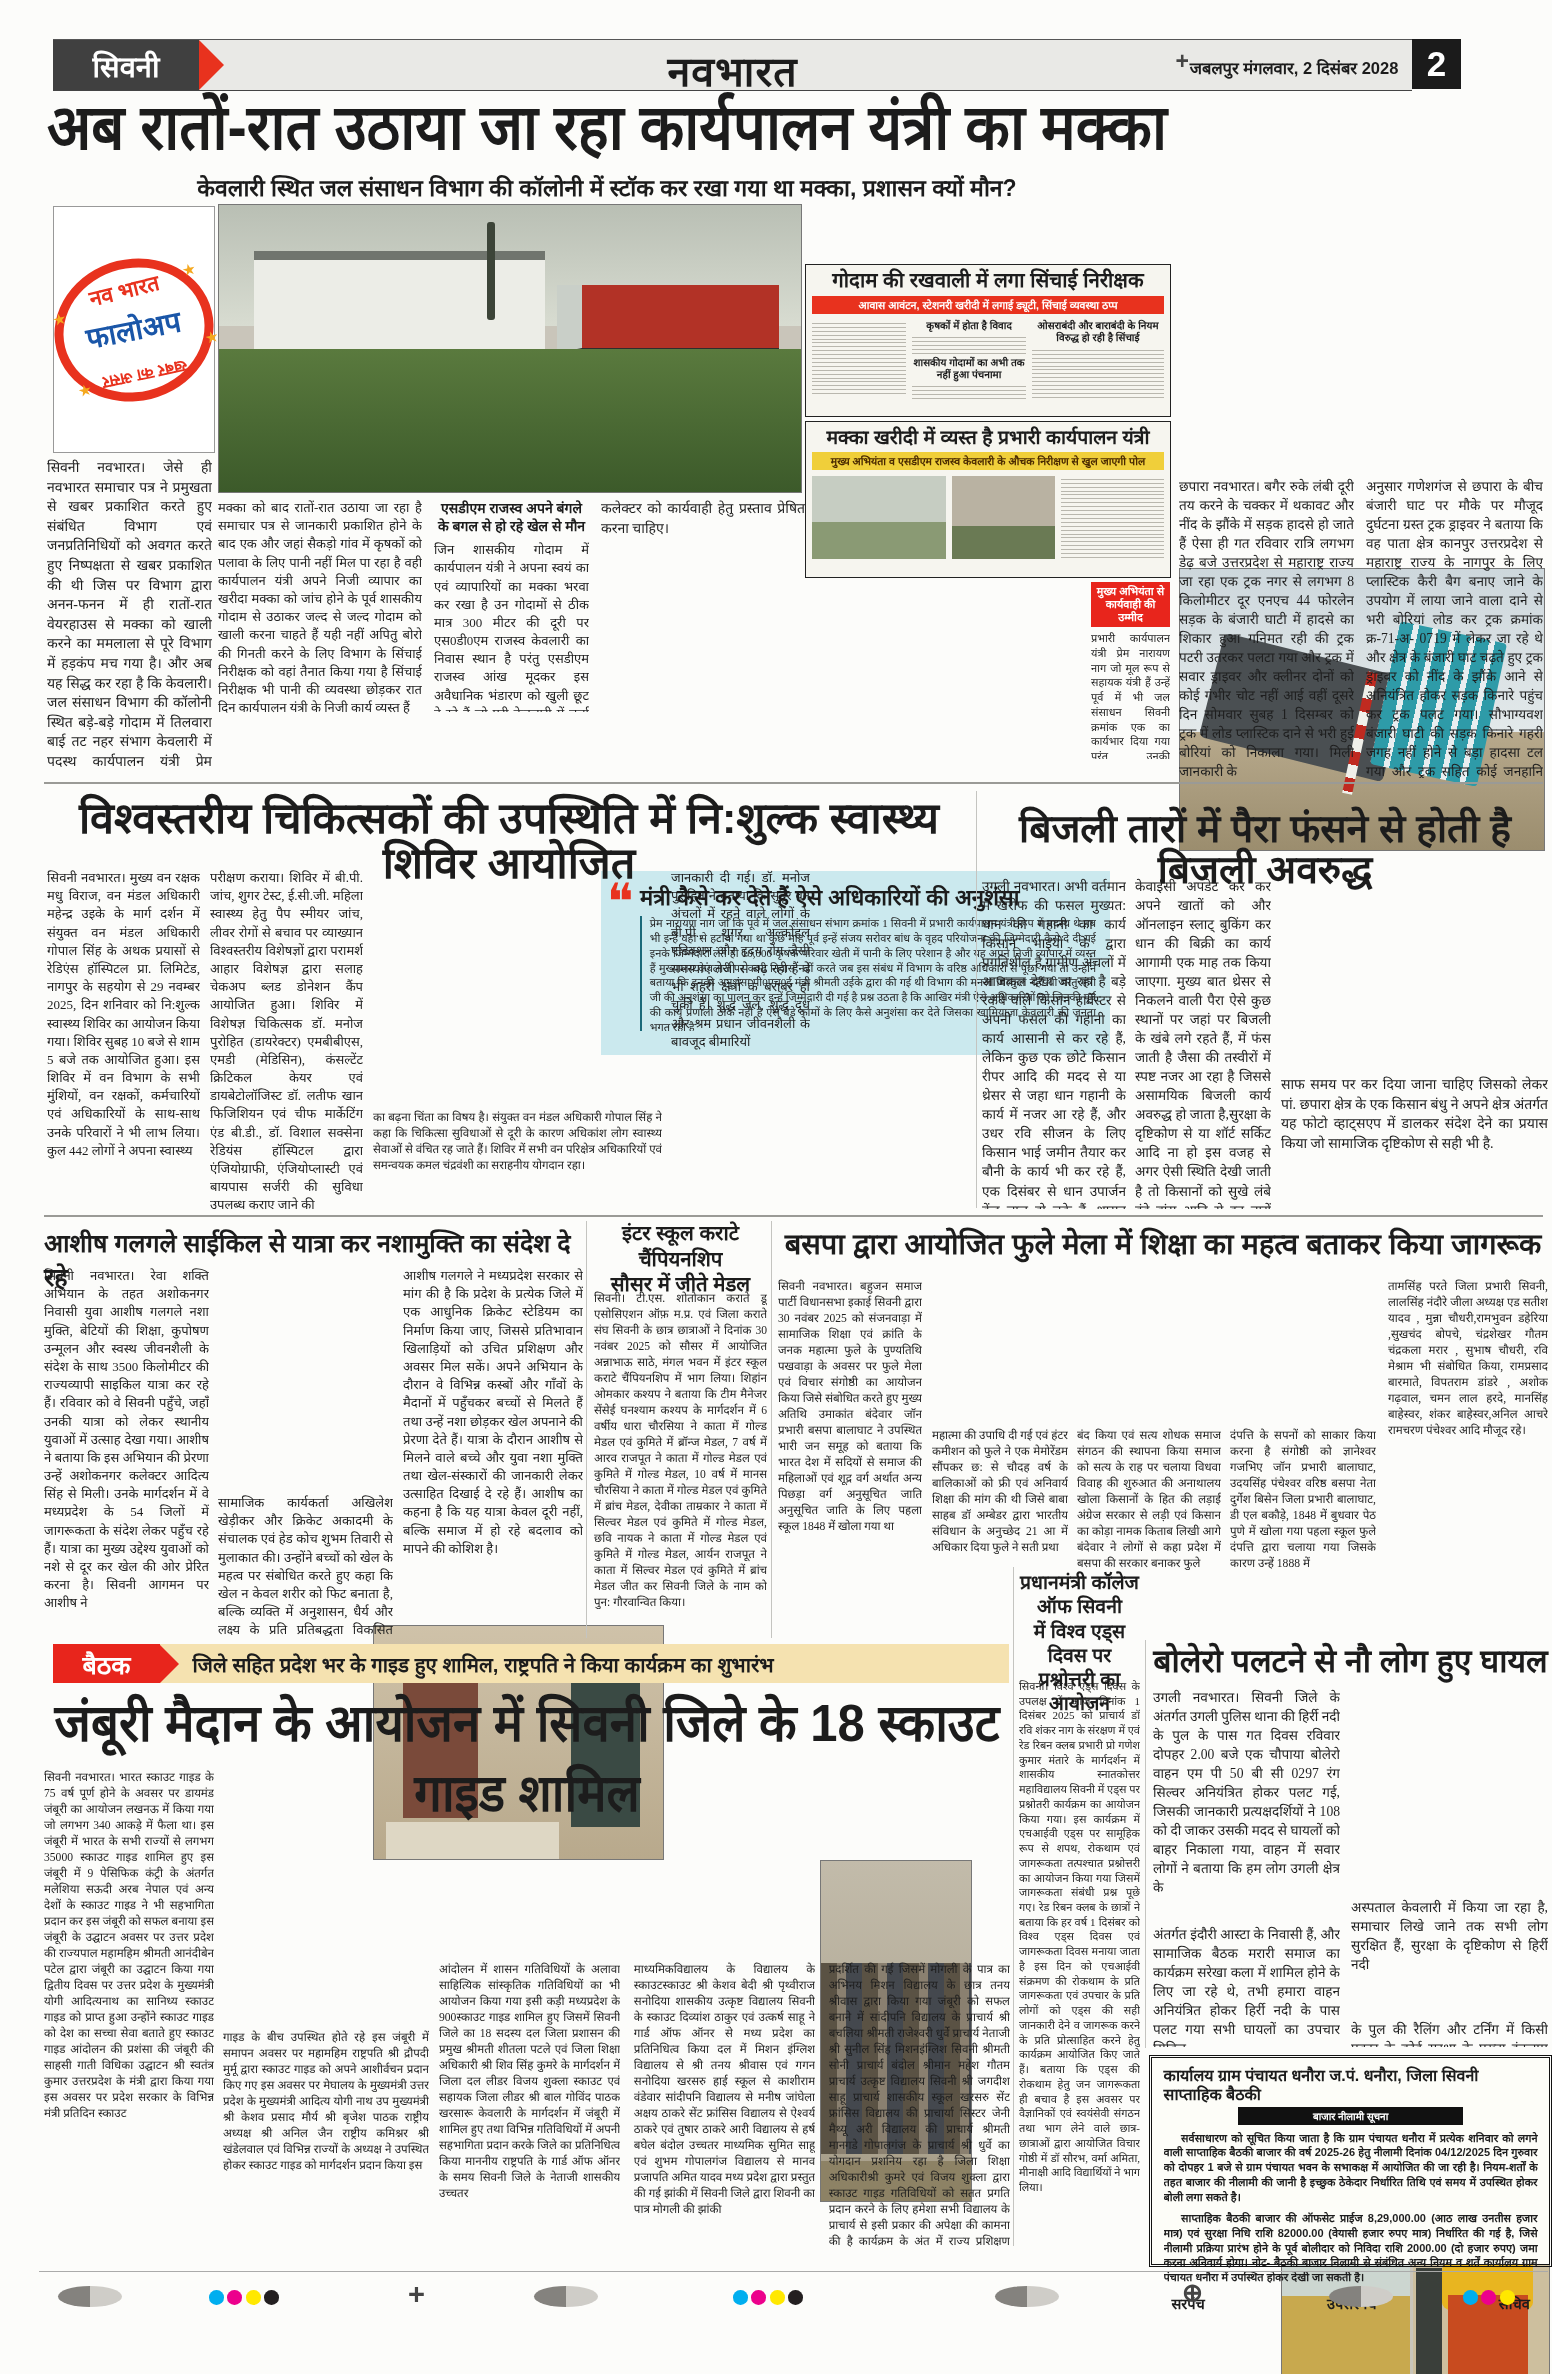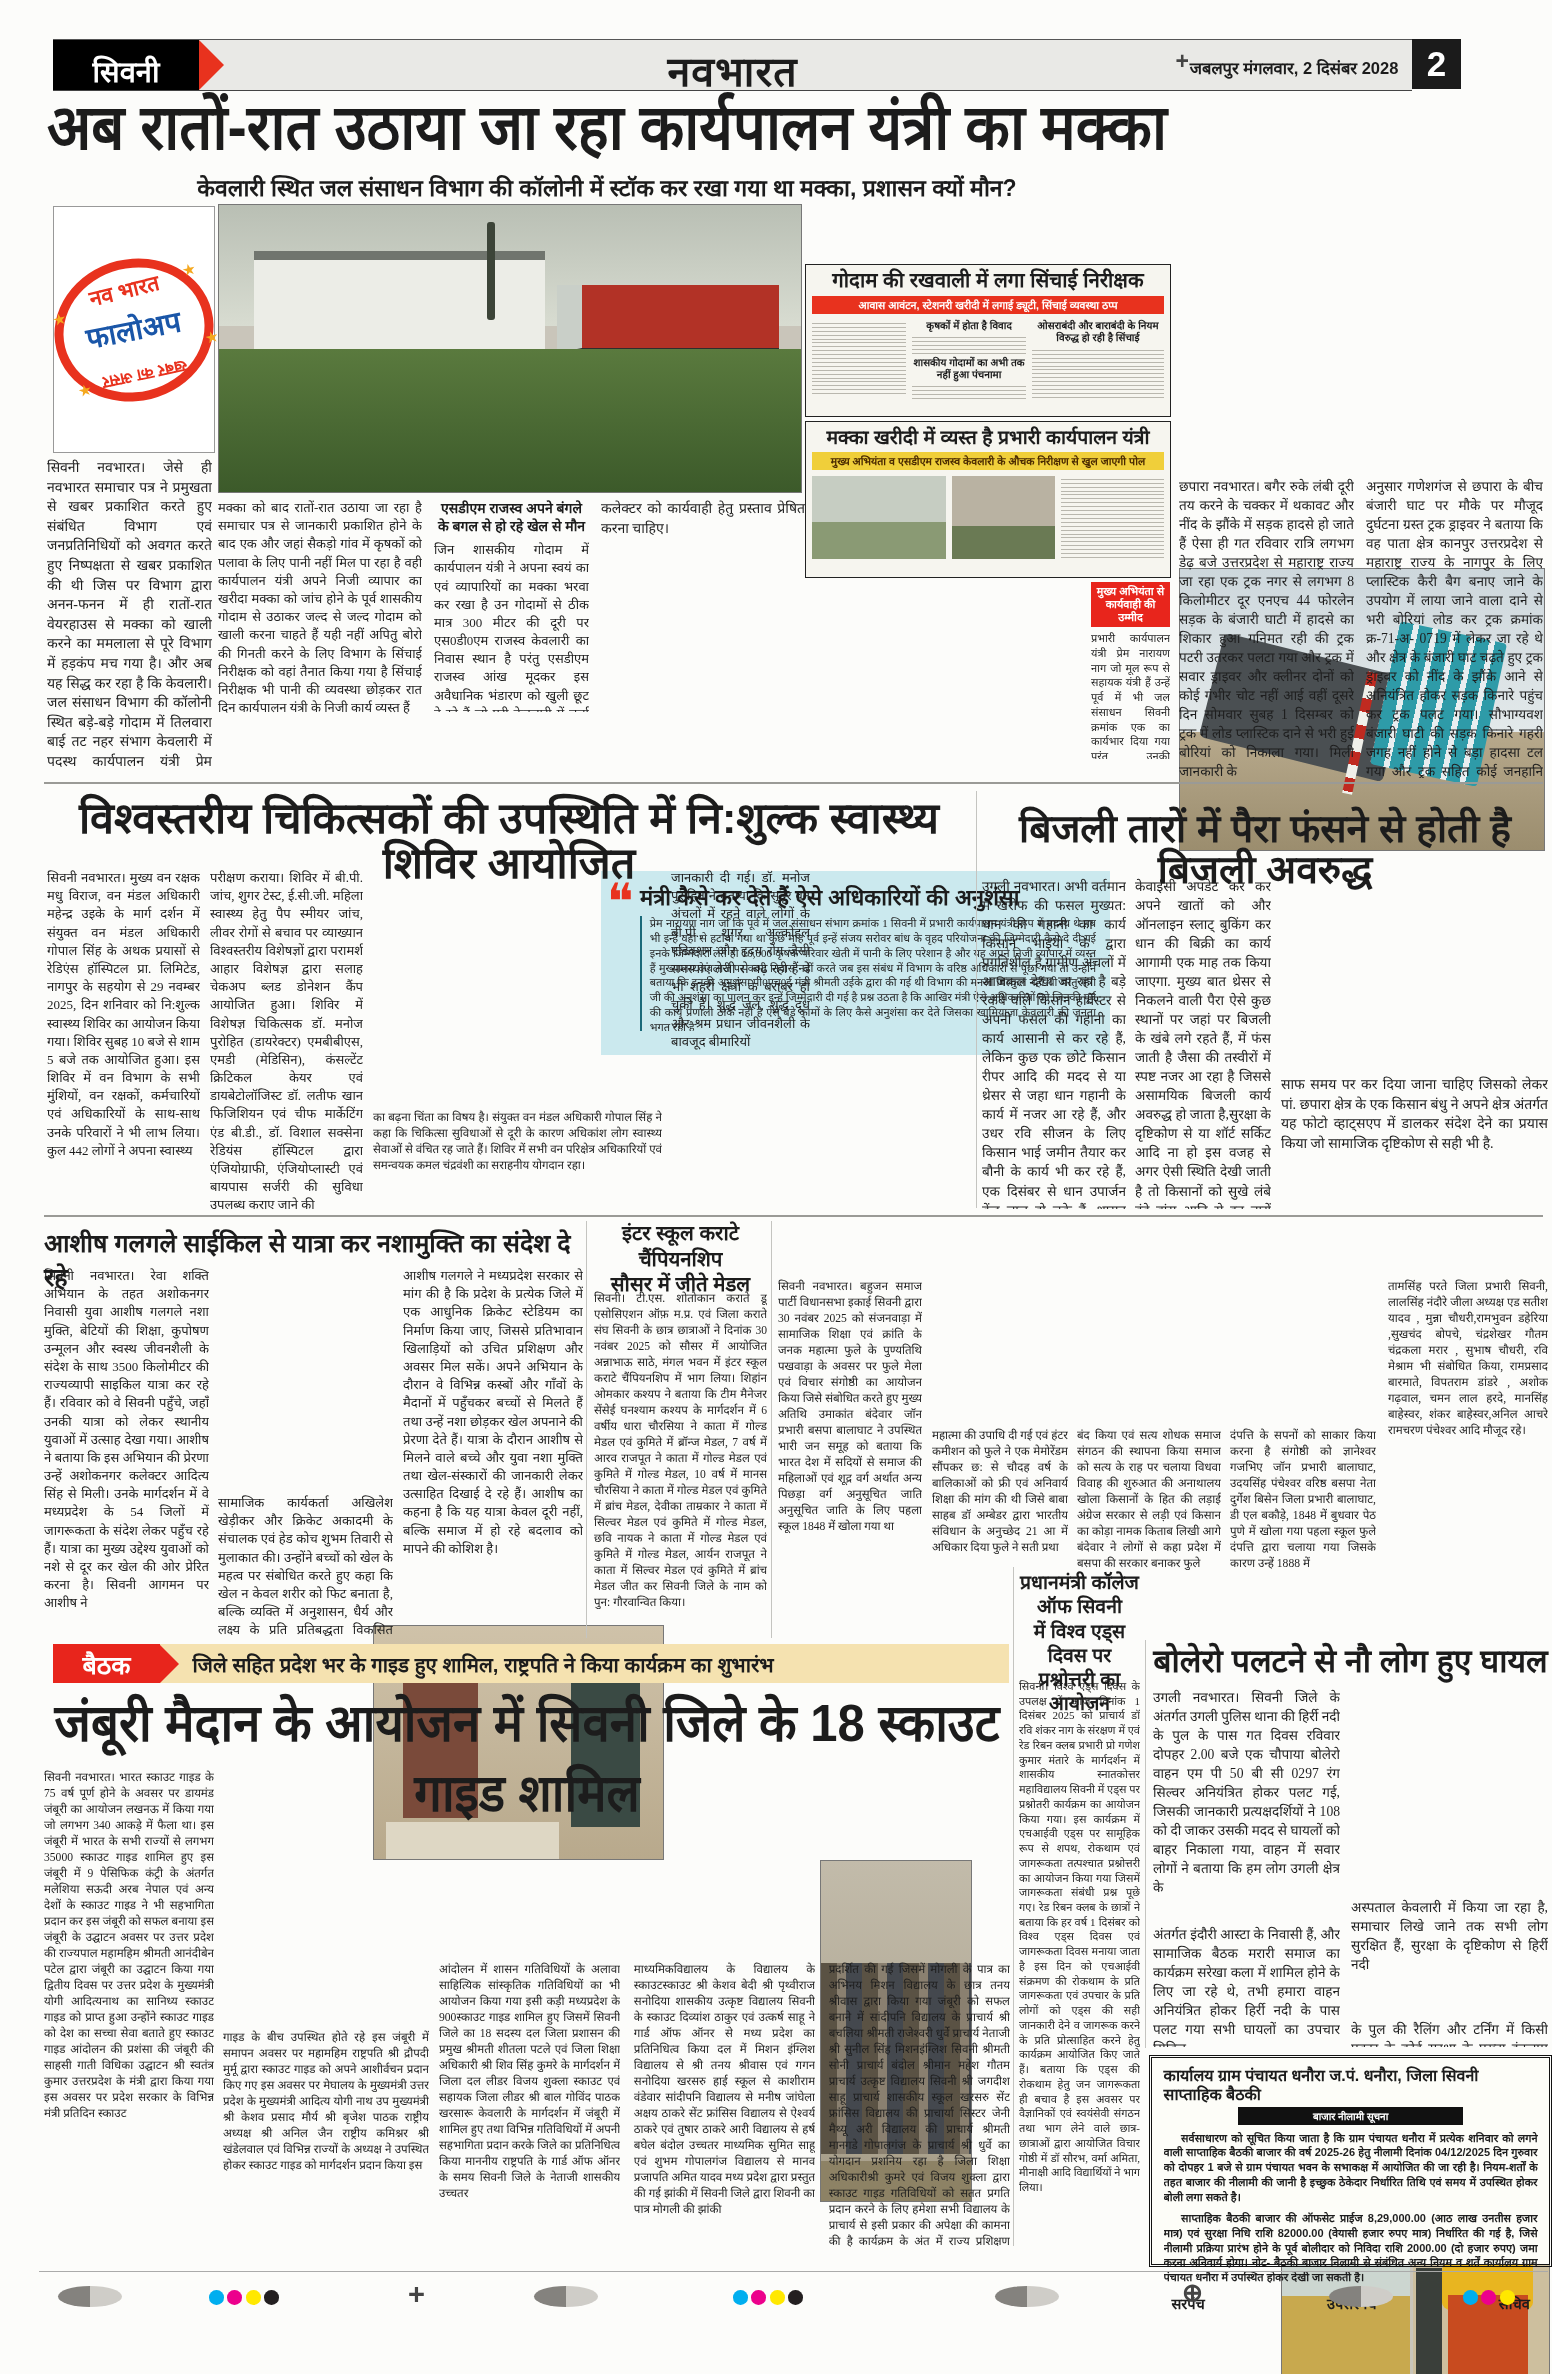--- a/index.html
+++ b/index.html
@@ -1,21 +1,21 @@
 <!DOCTYPE html>
 <html><head>
 <meta charset="utf-8">
 <style>
   html,body{margin:0;padding:0;background:#d8d8d4;}
   #page{position:relative;width:1553px;height:2375px;margin:0 auto;background:#fcfcfa;overflow:hidden;
         font-family:"Liberation Sans",sans-serif;color:#1c1c1c;}
   .abs{position:absolute;}
   
   .mast-bar{background:#e9e9e6;border-top:1px solid #555;border-bottom:1.9px solid #444;}
-  .mast-ed{background:#000000;color:#fff;font-weight:bold;font-size:29px;display:flex;align-items:flex-end;justify-content:center;}
+  .mast-ed{background:#404040;color:#fff;font-weight:bold;font-size:29px;display:flex;align-items:center;justify-content:center;}
   .mast-ed-arrow{width:0;height:0;border-top:25px solid transparent;border-bottom:25px solid transparent;border-left:25px solid #e8321e;}
   .mast-title{font-size:41px;font-weight:900;letter-spacing:1px;}
   .mast-date{font-size:16.5px;font-weight:bold;}
   .mast-page{background:#1b1b1b;color:#fff;font-size:35px;font-weight:900;display:flex;align-items:center;justify-content:center;}
   
   .h-xxl{font-weight:900;font-size:58px;line-height:1.05;text-align:center;transform:scaleY(1.08);}
   .h-xl{font-weight:900;font-size:43px;line-height:1.05;text-align:center;}
   .h-lg{font-weight:900;font-size:39px;line-height:1.05;text-align:center;}
   .h-md{font-weight:900;font-size:30px;line-height:1.2;text-align:center;}
   .h-sm{font-weight:900;font-size:23px;line-height:1.25;text-align:center;}
@@ -215,20 +215,21 @@
   <div class="abs bt" style="left:403px;top:1267px;width:180px;height:371px;">आशीष गलगले ने मध्यप्रदेश सरकार से मांग की है कि प्रदेश के प्रत्येक जिले में एक आधुनिक क्रिकेट स्टेडियम का निर्माण किया जाए, जिससे प्रतिभावान खिलाड़ियों को उचित प्रशिक्षण और अवसर मिल सकें। अपने अभियान के दौरान वे विभिन्न कस्बों और गाँवों के मैदानों में पहुँचकर बच्चों से मिलते हैं तथा उन्हें नशा छोड़कर खेल अपनाने की प्रेरणा देते हैं। यात्रा के दौरान आशीष से मिलने वाले बच्चे और युवा नशा मुक्ति तथा खेल-संस्कारों की जानकारी लेकर उत्साहित दिखाई दे रहे हैं। आशीष का कहना है कि यह यात्रा केवल दूरी नहीं, बल्कि समाज में हो रहे बदलाव को मापने की कोशिश है।</div>
 
   <div class="abs vrule" style="left:586px;top:1221px;height:417px;"></div>
   <div class="abs" style="left:594px;top:1221px;width:173px;text-align:center;font-weight:900;font-size:20.4px;line-height:1.25;">
     <div>इंटर स्कूल कराटे चैंपियनशिप</div>
     <div>सौसर में जीते मेडल</div>
   </div>
   <div class="abs bt bt-s" style="left:594px;top:1291px;width:173px;height:347px;">सिवनी। टी.एस. शोतोकान कराते डू एसोसिएशन ऑफ़ म.प्र. एवं जिला कराते संघ सिवनी के छात्र छात्राओं ने दिनांक 30 नवंबर 2025 को सौसर में आयोजित अन्नाभाऊ साठे, मंगल भवन में इंटर स्कूल कराटे चैंपियनशिप में भाग लिया। शिहांन ओमकार कश्यप ने बताया कि टीम मैनेजर सेंसेई घनश्याम कश्यप के मार्गदर्शन में 6 वर्षीय धारा चौरसिया ने काता में गोल्ड मेडल एवं कुमिते में ब्रॉन्ज मेडल, 7 वर्ष में आरव राजपूत ने काता में गोल्ड मेडल एवं कुमिते में गोल्ड मेडल, 10 वर्ष में मानस चौरसिया ने काता में गोल्ड मेडल एवं कुमिते में ब्रांच मेडल, देवीका ताम्रकार ने काता में सिल्वर मेडल एवं कुमिते में गोल्ड मेडल, छवि नायक ने काता में गोल्ड मेडल एवं कुमिते में गोल्ड मेडल, आर्यन राजपूत ने काता में सिल्वर मेडल एवं कुमिते में ब्रांच मेडल जीत कर सिवनी जिले के नाम को पुन: गौरवान्वित किया।</div>
 
   <div class="abs vrule" style="left:771px;top:1221px;height:417px;"></div>
+  <div class="abs h-md" style="left:778px;top:1227px;width:770px;font-size:29px;">बसपा द्वारा आयोजित फुले मेला में शिक्षा का महत्व बताकर किया जागरूक</div>
   <div class="abs bt bt-s" style="left:778px;top:1279px;width:144px;height:359px;">सिवनी नवभारत। बहुजन समाज पार्टी विधानसभा इकाई सिवनी द्वारा 30 नवंबर 2025 को संजनवाड़ा में सामाजिक शिक्षा एवं क्रांति के जनक महात्मा फुले के पुण्यतिथि पखवाड़ा के अवसर पर फुले मेला एवं विचार संगोष्ठी का आयोजन किया जिसे संबोधित करते हुए मुख्य अतिथि उमाकांत बंदेवार जॉन प्रभारी बसपा बालाघाट ने उपस्थित भारी जन समूह को बताया कि भारत देश में सदियों से समाज की महिलाओं एवं शूद्र वर्ग अर्थात अन्य पिछड़ा वर्ग अनुसूचित जाति अनुसूचित जाति के लिए पहला स्कूल 1848 में खोला गया था</div>
 
   <div class="abs bt bt-s" style="left:932px;top:1428px;width:136px;height:210px;">महात्मा की उपाधि दी गई एवं हंटर कमीशन को फुले ने एक मेमोरेंडम सौंपकर छ: से चौदह वर्ष के बालिकाओं को फ्री एवं अनिवार्य शिक्षा की मांग की थी जिसे बाबा साहब डॉ अम्बेडर द्वारा भारतीय संविधान के अनुच्छेद 21 आ में अधिकार दिया फुले ने सती प्रथा</div>
   <div class="abs bt bt-s" style="left:1077px;top:1428px;width:144px;height:210px;">बंद किया एवं सत्य शोधक समाज संगठन की स्थापना किया समाज को सत्य के राह पर चलाया विधवा विवाह की शुरुआत की अनाथालय खोला किसानों के हित की लड़ाई अंग्रेज सरकार से लड़ी एवं किसान का कोड़ा नामक किताब लिखी आगे बंदेवार ने लोगों से कहा प्रदेश में बसपा की सरकार बनाकर फुले</div>
   <div class="abs bt bt-s" style="left:1230px;top:1428px;width:146px;height:210px;">दंपत्ति के सपनों को साकार किया करना है संगोष्ठी को ज्ञानेश्वर गजभिए जॉन प्रभारी बालाघाट, उदयसिंह पंचेश्वर वरिष्ठ बसपा नेता दुर्गेश बिसेन जिला प्रभारी बालाघाट, डी एल बकौड़े, 1848 में बुधवार पेठ पुणे में खोला गया पहला स्कूल फुले दंपत्ति द्वारा चलाया गया जिसके कारण उन्हें 1888 में</div>
   <div class="abs bt bt-s" style="left:1388px;top:1279px;width:160px;height:291px;">तामसिंह परते जिला प्रभारी सिवनी, लालसिंह नंदौरे जीला अध्यक्ष एड सतीश यादव , मुन्ना चौधरी,रामभुवन डहेरिया ,सुखचंद बोपचे, चंद्रशेखर गौतम चंद्रकला मरार , सुभाष चौधरी, रवि मेश्राम भी संबोधित किया, रामप्रसाद बारमाते, विपतराम डांडरे , अशोक गढ़वाल, चमन लाल हरदे, मानसिंह बाहेस्वर, शंकर बाहेस्वर,अनिल आचरे रामचरण पंचेश्वर आदि मौजूद रहे।</div>
 
   <div class="abs kick-strip" style="left:53px;top:1644px;width:956px;height:39px;">
     <div class="kick-red" style="width:107px;height:39px;">
       <span>बैठक</span>

